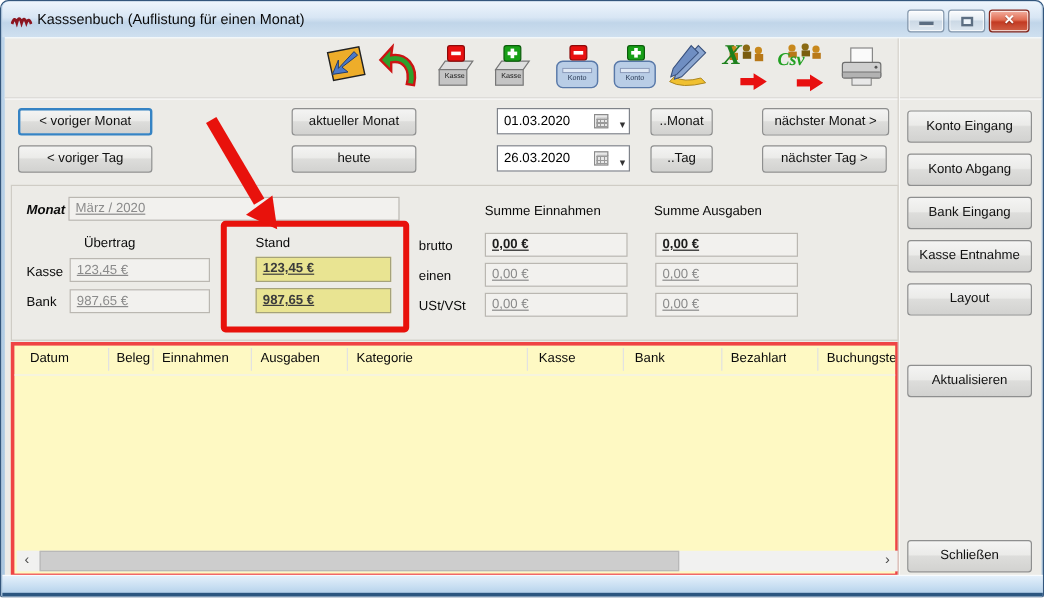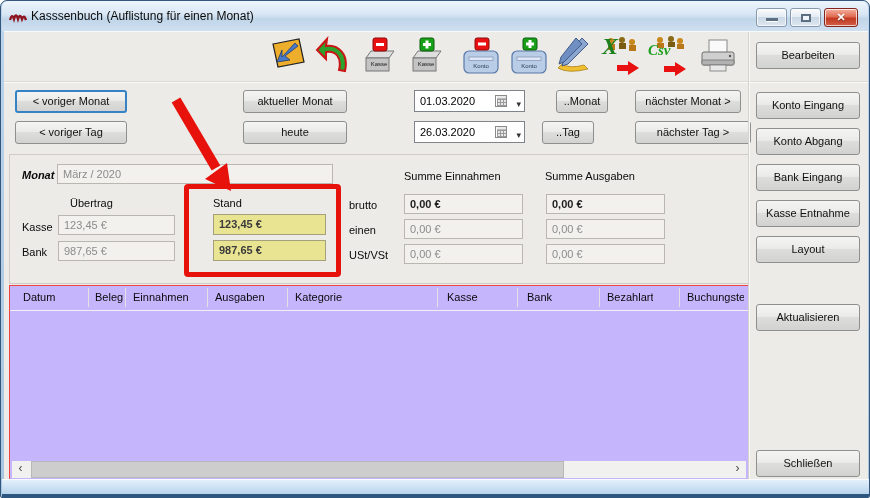--- a/index.html
+++ b/index.html
@@ -61,27 +61,27 @@
      background:repeating-linear-gradient(to right,#9a9a9a 0 1px,transparent 1px 3px),
                 repeating-linear-gradient(to bottom,#9a9a9a 0 1px,transparent 1px 3px); }
   .ddarrow { position:absolute; right:3px; top:3px; font-size:9px; color:#333; }
   
   #groupbox { position:absolute; left:5px; top:122px; width:740px; height:130px;
     border:1px solid #cfccc5; }
   .lbl { position:absolute; font-size:11px; color:#0a0a0a; white-space:nowrap; }
   .lbl.b { font-weight:bold;font-style:italic; }
   .field {
     position:absolute; height:20px; background:#f2f1ee; border:1px solid #bab7b1;
-    font-size:11px; color:#8b8b8b; line-height:18px; padding-left:5px; white-space:nowrap;
+    font-size:11px; color:#8b8b8b; line-height:18px; padding-left:5px; white-space:nowrap;text-decoration:underline;
   }
   .field.bold { color:#1d1d1d; font-weight:bold; }
   .field.yellow { background:#e9e492; border-color:#a5a27b; color:#3c3c3c; font-weight:bold; height:21px; line-height:19px; }
   
   #table { position:absolute; left:5px; top:253px; width:740px; height:196px;
-    background:#c4b5fd; border:1px solid #ef4444; }
+    background:#fef9c3; border:3px solid #ef4444; }
   .th { position:absolute; top:5px; font-size:11px; color:#0a0a0a; white-space:nowrap; overflow:hidden; cursor:pointer; }
   .colsep { position:absolute; top:2px; height:19px; width:1px; background:#e2e2e2; }
   #header-underline { position:absolute; left:0; top:24px; width:100%; height:1px; background:#f0f0f0; }
   
   #hscroll { position:absolute; left:2px; bottom:2px; width:734px; height:17px; background:#f1f1f0; }
   .sbtn { position:absolute; top:0; width:17px; height:17px; font-size:12px; color:#4a4a4a;
     text-align:center; line-height:15px; cursor:pointer; background:#f1f1f0; }
   #sthumb { position:absolute; left:19px; top:0px; width:533px; height:17px; background:#cdcdcd; border:1px solid #b8b8b8; cursor:grab; }
   
   #vdivider { position:absolute; left:744px; top:0; width:1px; height:450px; background:#d6d3cd; box-shadow:1px 0 0 #f8f8f6; }
@@ -225,32 +225,32 @@
       </div>
     </div>
 
     <div class="btn focused" style="left:11px;top:58px;width:112px">&lt; voriger Monat</div>
     <div class="btn" style="left:239px;top:58px;width:104px">aktueller Monat</div>
     <div class="datefield" style="left:410px;top:58px">
       <span>01.03.2020</span>
       <span class="cal"></span>
       <span class="ddarrow">▾</span>
     </div>
-    <div class="btn" style="left:552px;top:58px;width:52px">..Monat</div>
+    <div class="btn" style="left:538px;top:58px;width:52px">..Monat</div>
     <div class="btn" style="left:631px;top:58px;width:106px">nächster Monat &gt;</div>
 
     <div class="btn" style="left:239px;top:89px;width:104px">heute</div>
     <div class="btn" style="left:11px;top:89px;width:112px">&lt; voriger Tag</div>
     <div class="datefield" style="left:410px;top:89px">
       <span>26.03.2020</span>
       <span class="cal"></span>
       <span class="ddarrow">▾</span>
     </div>
     <div class="btn" style="left:538px;top:89px;width:52px">..Tag</div>
-    <div class="btn" style="left:631px;top:89px;width:116px">nächster Tag &gt;</div>
+    <div class="btn" style="left:631px;top:89px;width:104px">nächster Tag &gt;</div>
 
     <div id="groupbox">
       <span class="lbl b" style="left:12px;top:14px">Monat</span>
       <div class="field" style="left:47px;top:9px;width:276px">März / 2020</div>
 
       <span class="lbl" style="left:60px;top:42px">Übertrag</span>
       <span class="lbl" style="left:203px;top:42px">Stand</span>
       <span class="lbl" style="left:394px;top:15px">Summe Einnahmen</span>
       <span class="lbl" style="left:535px;top:15px">Summe Ausgaben</span>
 
@@ -296,21 +296,20 @@
       <div id="header-underline"></div>
       <div style="position:absolute;left:0;top:25px;width:738px;height:150px;"></div>
       <div id="hscroll">
         <div class="sbtn" style="left:0">‹</div>
         <div id="sthumb"></div>
         <div class="sbtn" style="right:0">›</div>
       </div>
     </div>
 
     <div id="vdivider"></div>
-    <div class="sidebtn" style="top:10px">Bearbeiten</div>
     <div class="sidebtn" style="top:60px">Konto Eingang</div>
     <div class="sidebtn" style="top:96px">Konto Abgang</div>
     <div class="sidebtn" style="top:132px">Bank Eingang</div>
     <div class="sidebtn" style="top:168px">Kasse Entnahme</div>
     <div class="sidebtn" style="top:204px">Layout</div>
     <div class="sidebtn" style="top:272px">Aktualisieren</div>
     <div class="sidebtn" style="top:418px">Schließen</div>
 
     <div id="anno-rect"></div>
     <svg id="anno-arrow" width="864" height="450" viewBox="0 0 864 450" style="position:absolute;left:0;top:0;z-index:41;pointer-events:none">

